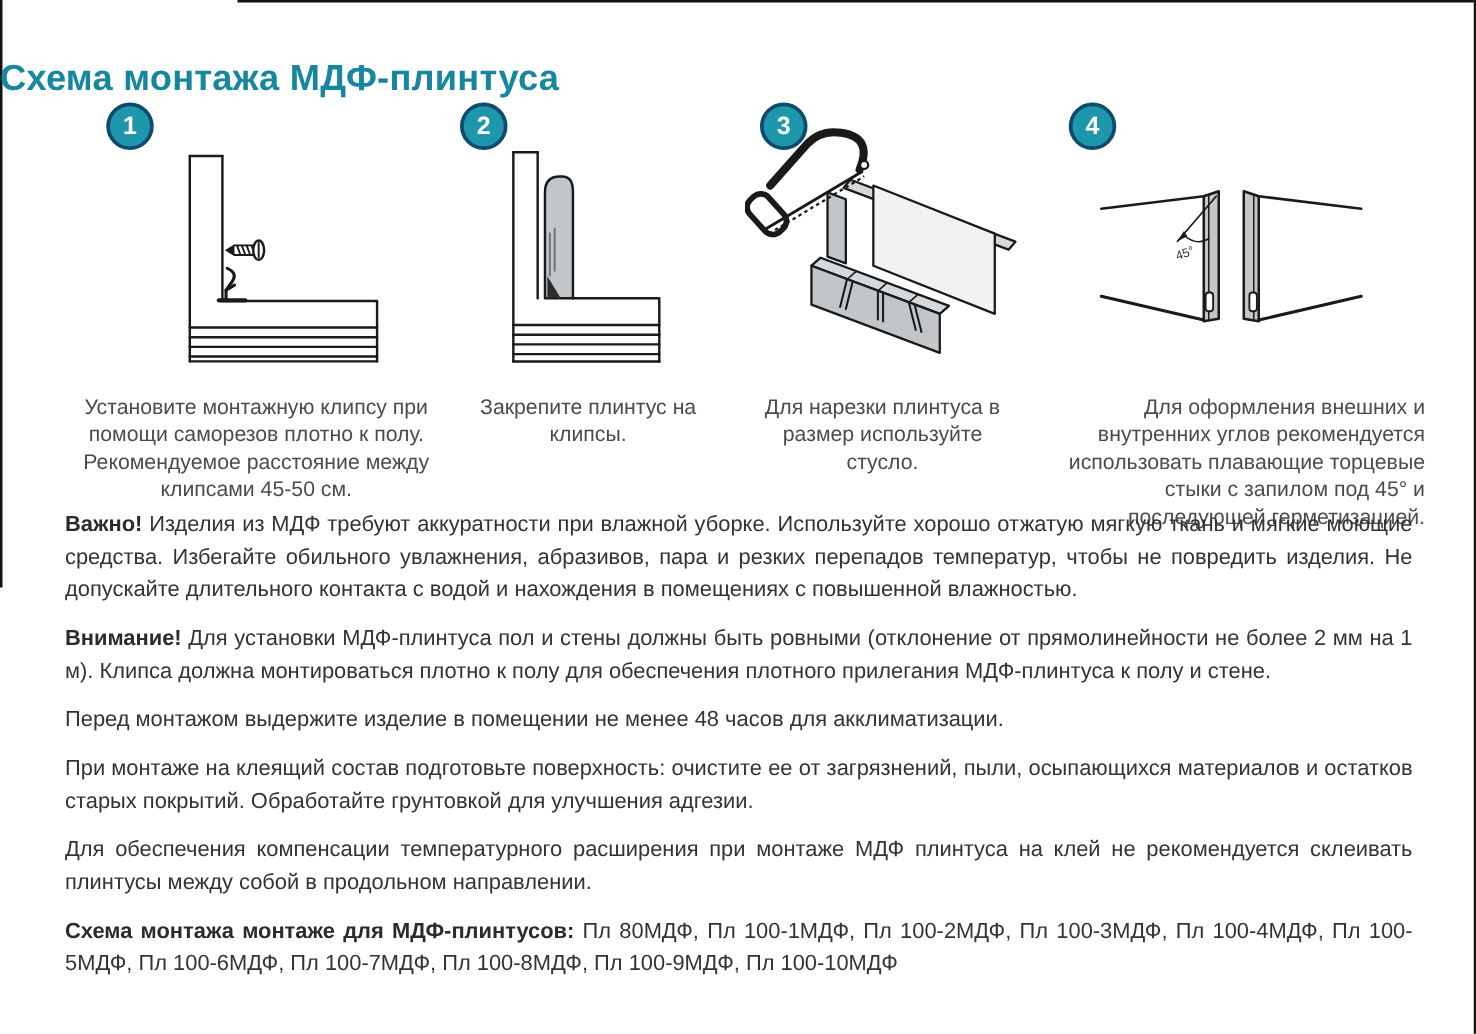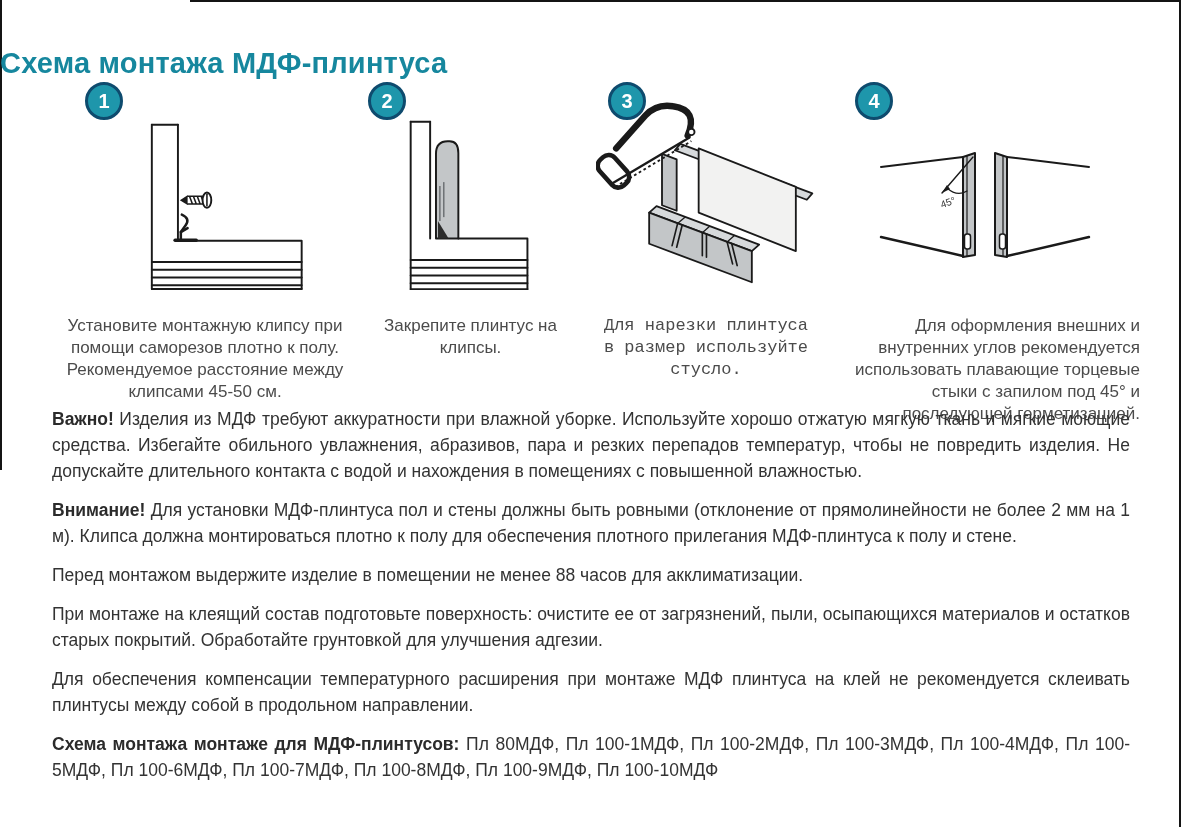--- a/index.html
+++ b/index.html
@@ -33,21 +33,21 @@
   .col2 .badge{left:0px;}
   .col3 .badge{left:12px;}
   .col4 .badge{left:30px;}
 
   .diagram-wrap{height:212px;display:flex;align-items:flex-end;justify-content:center;}
   .diagram-wrap svg{display:block;}
   .caption{
     margin-top:21px;text-align:center;font-size:17px;line-height:22px;color:#4b4b4b;
   }
   .col2 .caption{max-width:175px;margin-left:auto;margin-right:auto;}
-  .col3 .caption{max-width:205px;margin-left:auto;margin-right:auto;font-family:Liberation Mono, monospace;}
+  .col3 .caption{max-width:205px;margin-left:auto;margin-right:auto;}
   .col4 .caption{max-width:310px;margin-left:auto;margin-right:auto;text-align:right;}
 
   .notes{position:absolute;left:52px;width:1078px;top:406px;}
   .notes p{
     margin:0 0 13px 0;font-size:17.5px;line-height:26px;text-align:justify;color:#333;
   }
   .notes p strong{color:#2b2b2b;}
 
   .ink{stroke:#1a1a1a;fill:none;stroke-width:2;stroke-linecap:round;stroke-linejoin:round;}
   .fill-grey{fill:#c3c6c8;stroke:#1a1a1a;stroke-width:2;stroke-linejoin:round;}
@@ -170,17 +170,17 @@
       <path class="ink" d="M162,70 L244,80"></path>
       <path class="ink" style="stroke-width:2.4" d="M162,169 L244,150"></path>
     </svg>
   </div>
   <div class="caption">Для оформления внешних и внутренних углов рекомендуется использовать плавающие торцевые стыки с запилом под 45° и последующей герметизацией.</div>
 </div>
 
 <div class="notes">
   <p><strong>Важно! </strong><span>Изделия из МДФ требуют аккуратности при влажной уборке. Используйте хорошо отжатую мягкую ткань и мягкие моющие средства. Избегайте обильного увлажнения, абразивов, пара и резких перепадов температур, чтобы не повредить изделия. Не допускайте длительного контакта с водой и нахождения в помещениях с повышенной влажностью.</span></p>
   <p><strong>Внимание! </strong><span>Для установки МДФ-плинтуса пол и стены должны быть ровными (отклонение от прямолинейности не более 2 мм на 1 м). Клипса должна монтироваться плотно к полу для обеспечения плотного прилегания МДФ-плинтуса к полу и стене.</span></p>
-  <p><span>Перед монтажом выдержите изделие в помещении не менее 88 часов для акклиматизации.</span></p>
+  <p><span>Перед монтажом выдержите изделие в помещении не менее 48 часов для акклиматизации.</span></p>
   <p><span>При монтаже на клеящий состав подготовьте поверхность: очистите ее от загрязнений, пыли, осыпающихся материалов и остатков старых покрытий. Обработайте грунтовкой для улучшения адгезии.</span></p>
   <p><span>Для обеспечения компенсации температурного расширения при монтаже МДФ плинтуса на клей не рекомендуется склеивать плинтусы между собой в продольном направлении.</span></p>
   <p><strong>Схема монтажа монтаже для МДФ-плинтусов: </strong><span>Пл 80МДФ, Пл 100-1МДФ, Пл 100-2МДФ, Пл 100-3МДФ, Пл 100-4МДФ, Пл 100-5МДФ, Пл 100-6МДФ, Пл 100-7МДФ, Пл 100-8МДФ, Пл 100-9МДФ, Пл 100-10МДФ</span></p>
 </div>
 
 </body></html>

